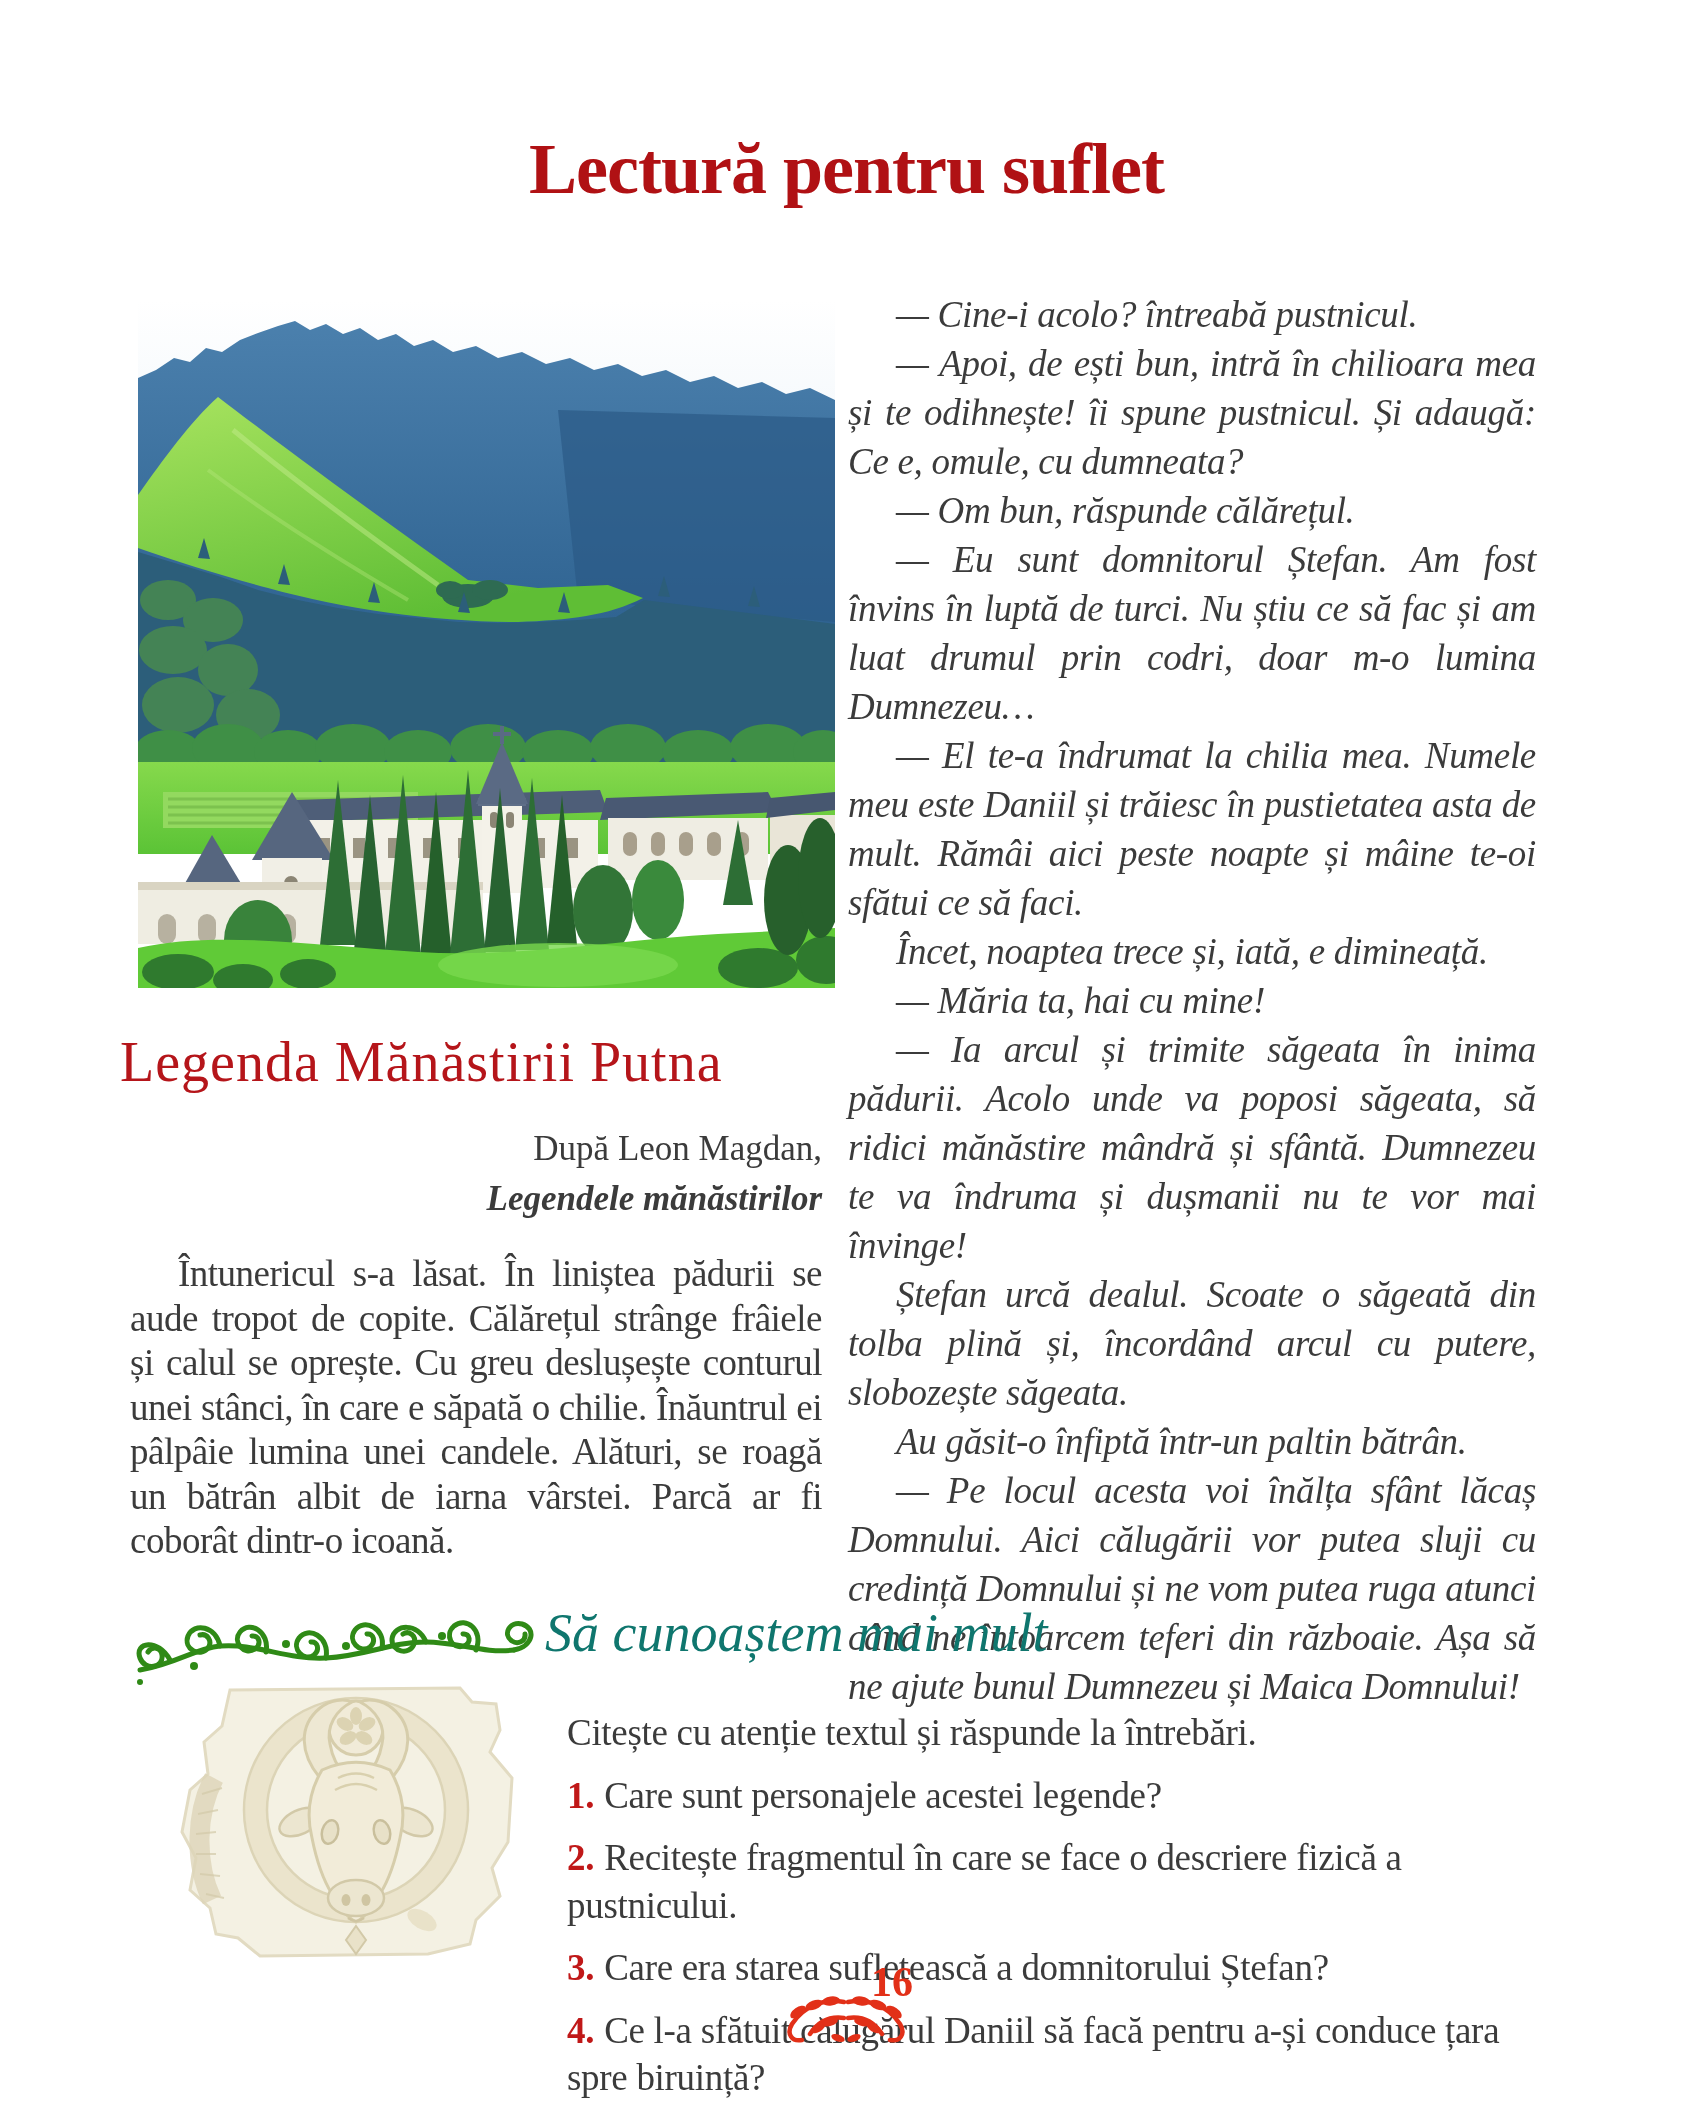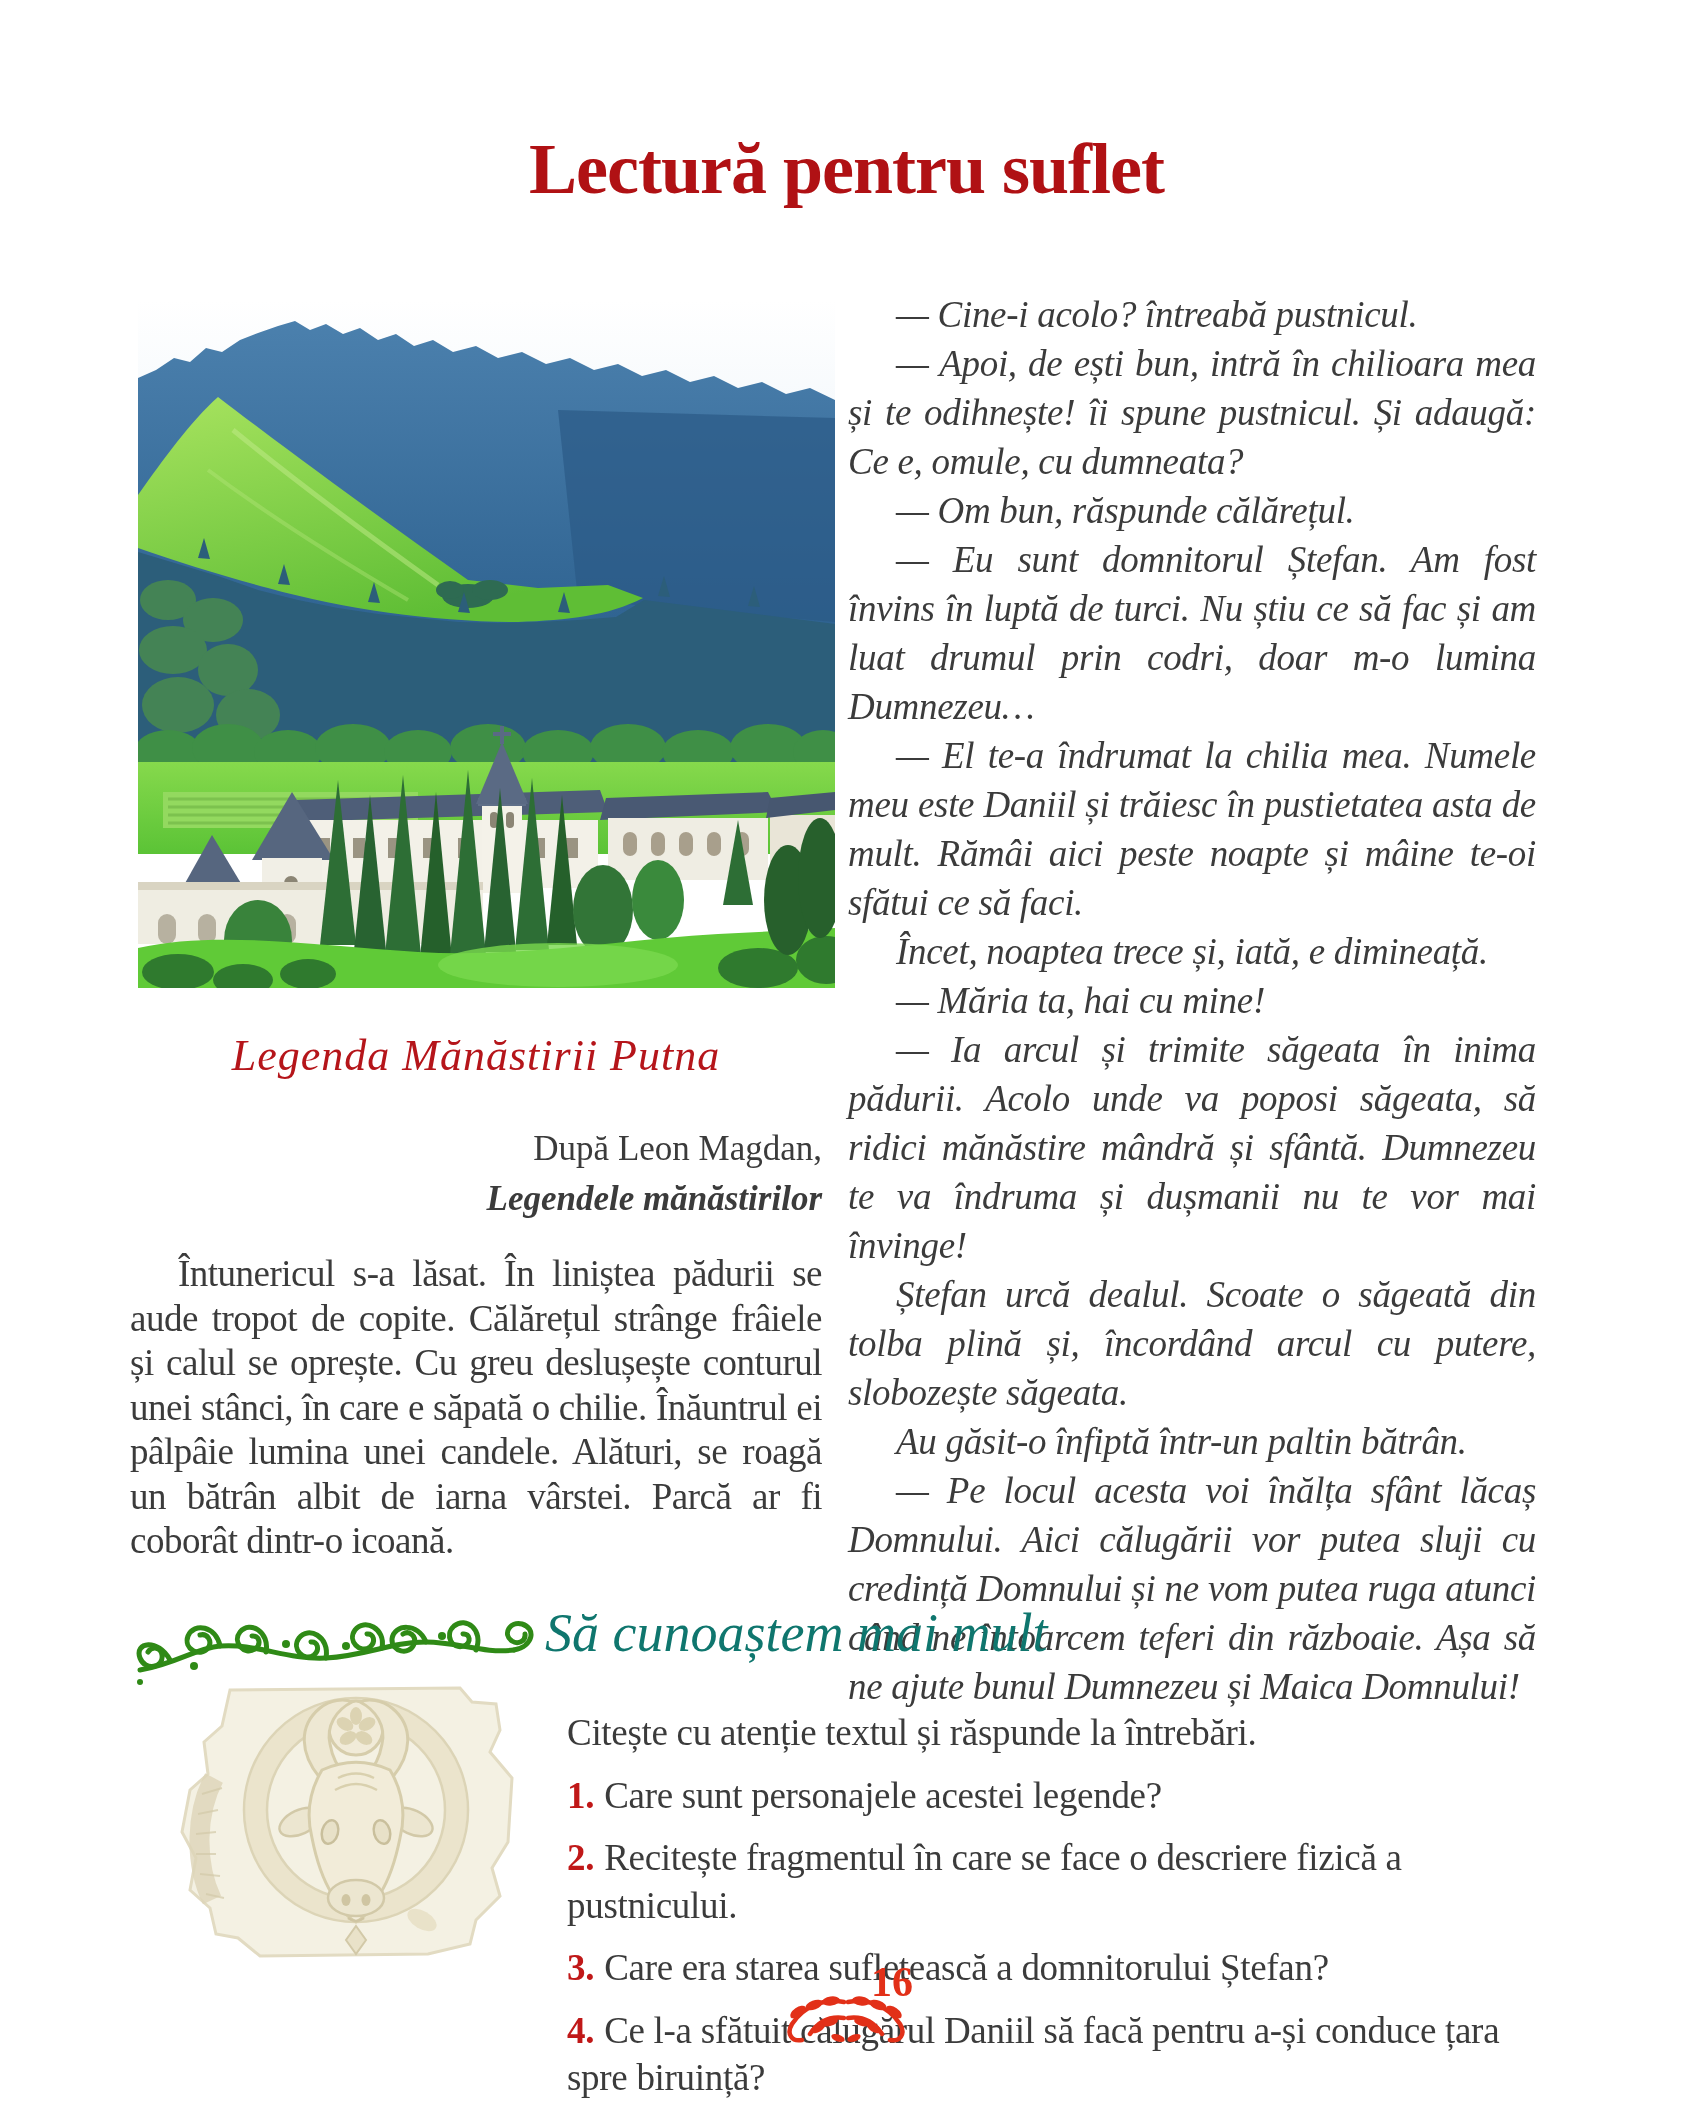--- a/index.html
+++ b/index.html
@@ -11,22 +11,22 @@
     position:absolute; left:0; top:128px; width:1693px; text-align:center;
     font-weight:bold; font-size:72px; color:#b01114; letter-spacing:-1px;
   }
   .photo { position:absolute; left:138px; top:300px; width:697px; height:688px; }
   .col-right {
     position:absolute; left:848px; top:290px; width:688px;
     font-size:37px; line-height:49px; text-align:justify; letter-spacing:-0.3px;
   }
   .col-right p { margin:0; text-indent:48px;font-style:italic; }
   .story-heading {
-    position:absolute; left:120px; top:1030px; width:712px; text-align:center;
-    font-style:italic; font-size:44px; color:#b5151a; letter-spacing:1px;
+    position:absolute; left:120px; top:1030px; width:712px; text-align:left;
+    font-size:56px; color:#b5151a; letter-spacing:1px;
   }
   .attribution {
     position:absolute; left:130px; top:1124px; width:692px; text-align:right;
     font-size:35px; line-height:50px;
   }
   .attribution .line2 { font-weight:bold; font-style:italic; }
   .col-left-para {
     position:absolute; left:130px; top:1252px; width:692px;
     font-size:37px; line-height:44.5px; text-align:justify; letter-spacing:-0.5px;
   }

